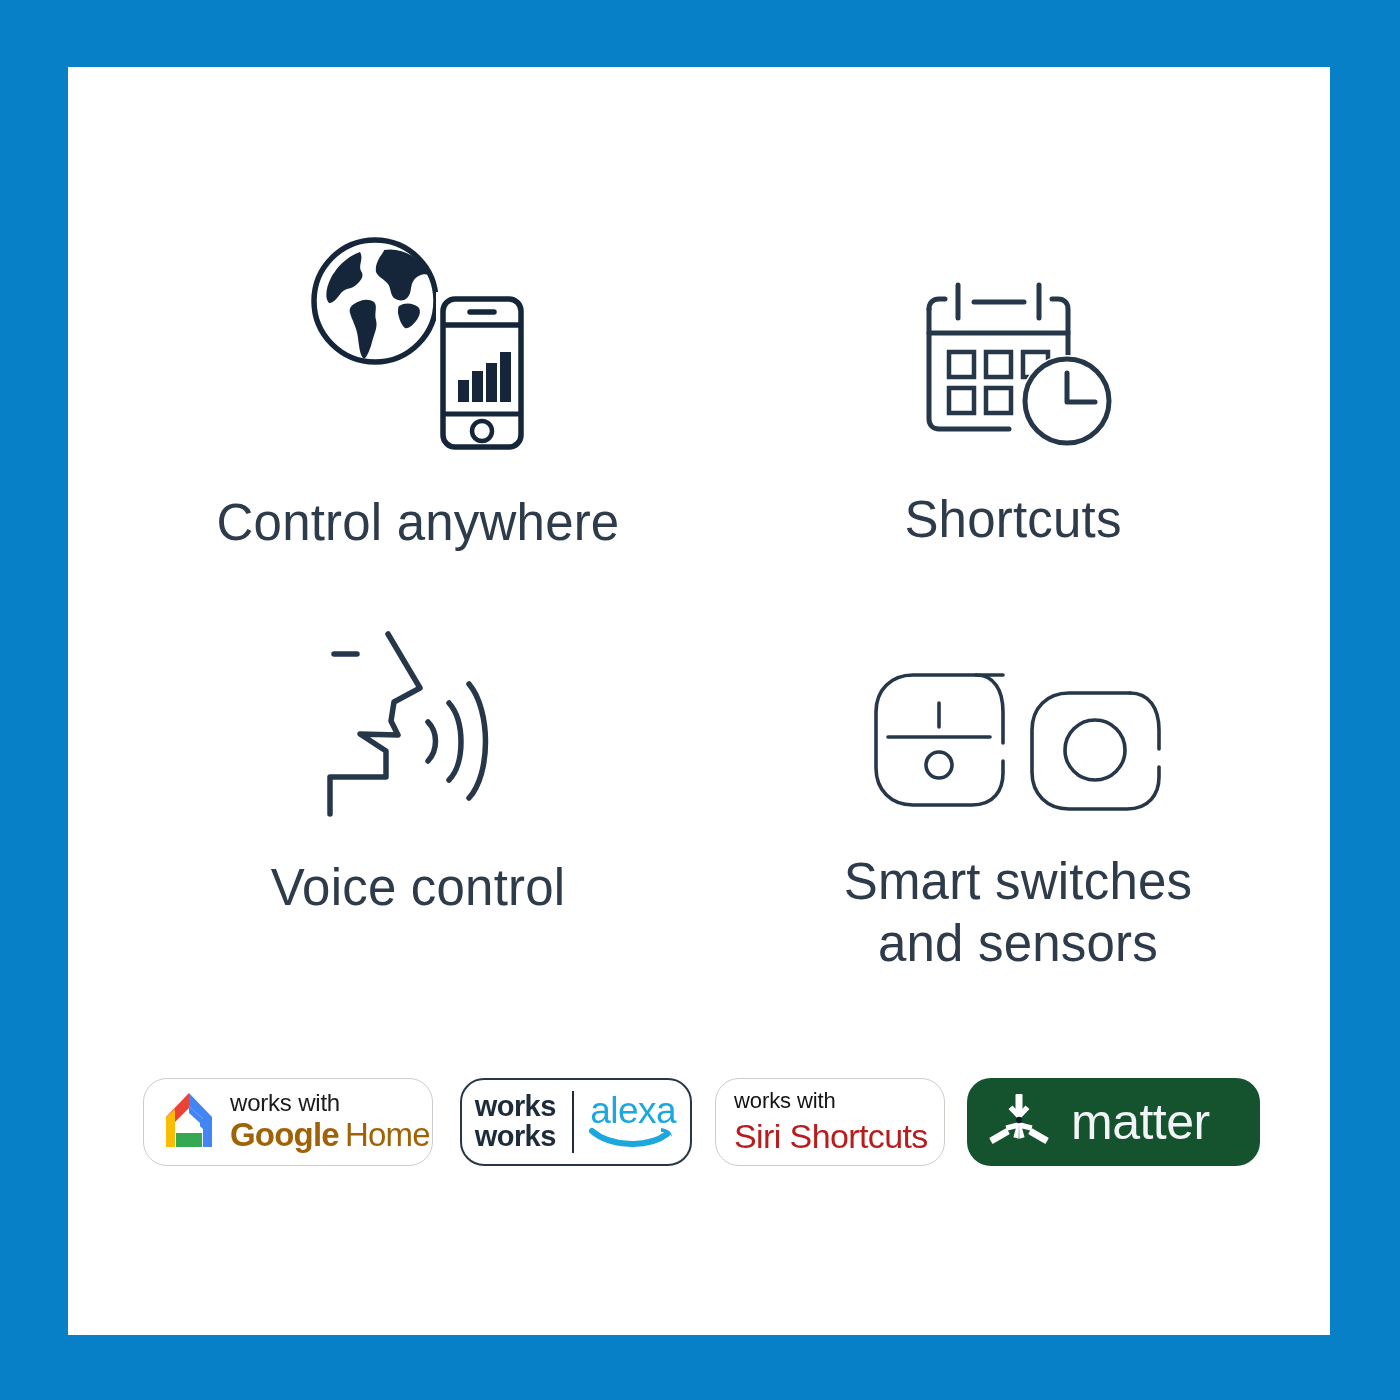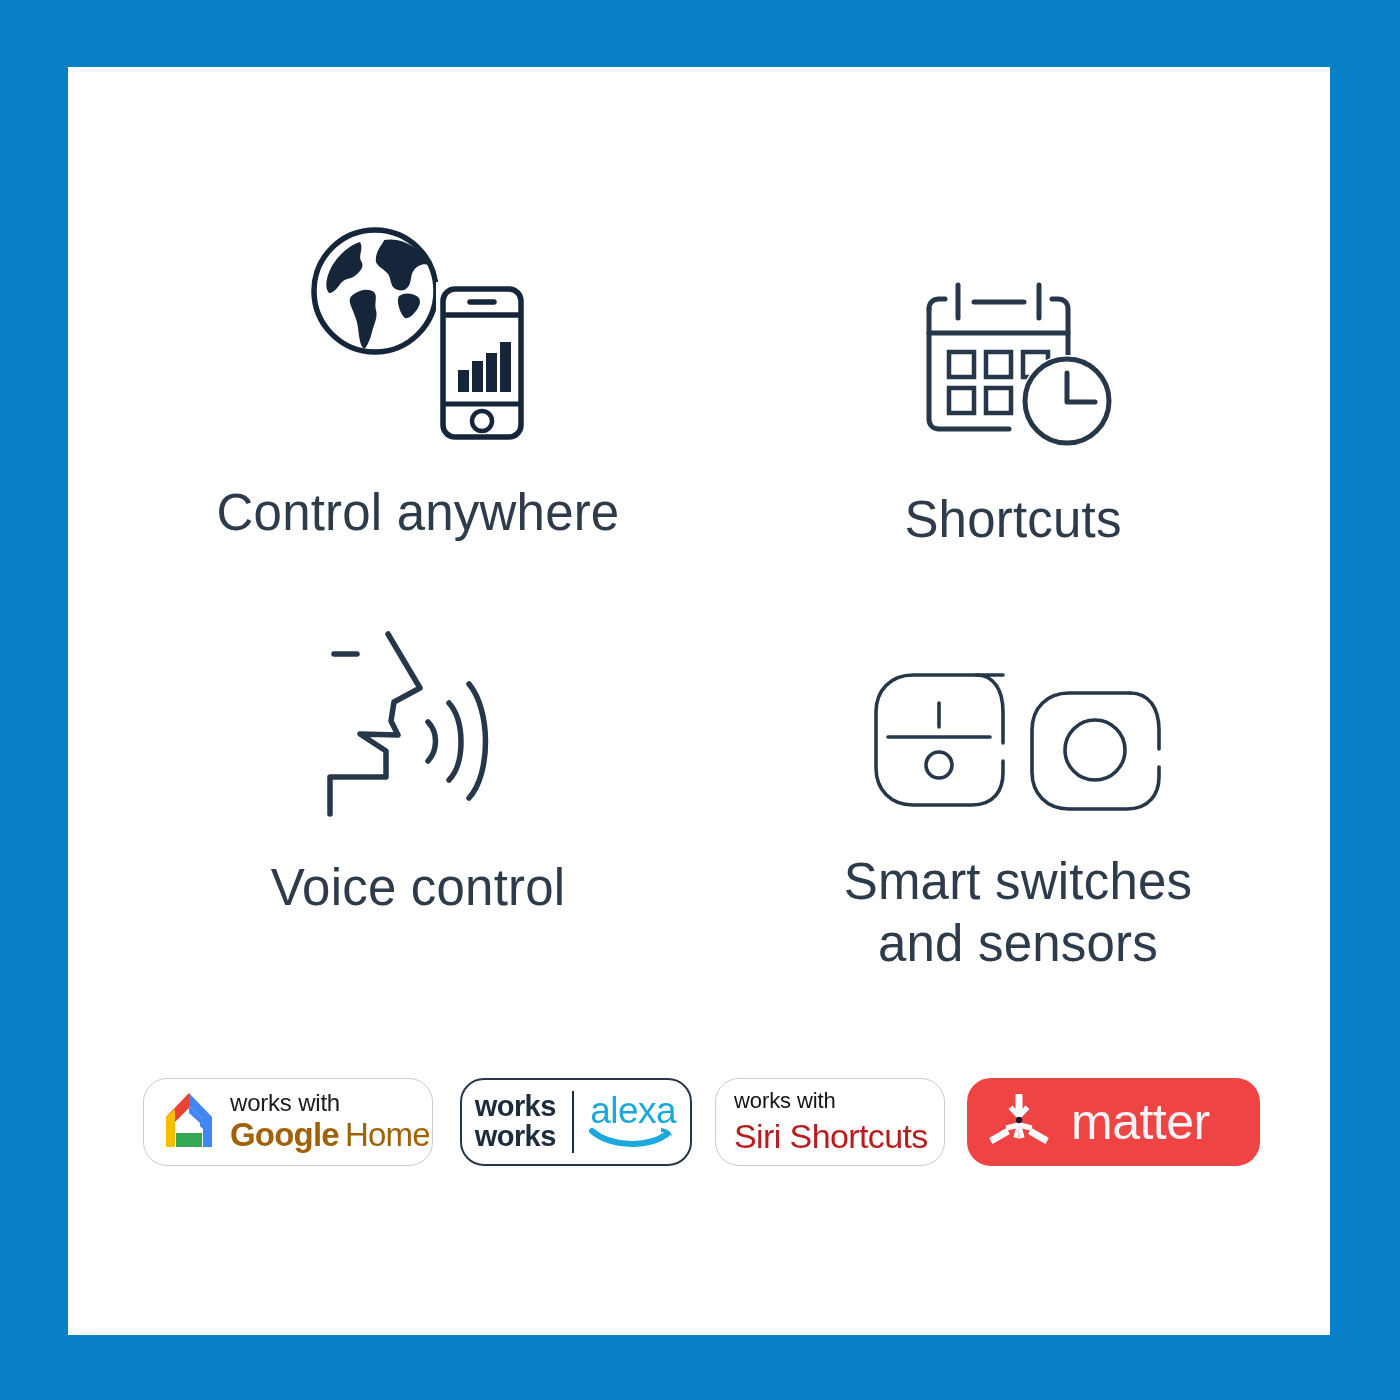--- a/index.html
+++ b/index.html
@@ -35,21 +35,21 @@
     height: 880px;
   }
 
   .feature {
     position: absolute;
     display: flex;
     flex-direction: column;
     align-items: center;
   }
 
-  .feature.f-control   { left: 130px;  top: 46px;  width: 440px; }
+  .feature.f-control   { left: 130px;  top: 56px;  width: 440px; }
   .feature.f-schedules { left: 730px;  top: 95px;  width: 430px; }
   .feature.f-voice     { left: 130px;  top: 450px; width: 440px; }
   .feature.f-switches  { left: 730px;  top: 495px; width: 440px; }
 
   .icon-wrap {
     display: flex;
     align-items: flex-end;
     justify-content: center;
   }
 
@@ -110,21 +110,21 @@
 
   .badge-siri {
     width: 230px;
     border: 1.5px solid #c9ccd1;
     padding: 0 18px;
     margin-right: 22px;
   }
 
   .badge-matter {
     width: 293px;
-    background: #ef4444;
+    background: #14532d;
     border: none;
     padding: 0 22px;
     display: flex;
     align-items: center;
     gap: 22px;
   }
 
   
   .gh-text { display: flex; flex-direction: column; justify-content: center; margin-left: 12px; }
   .gh-works {

